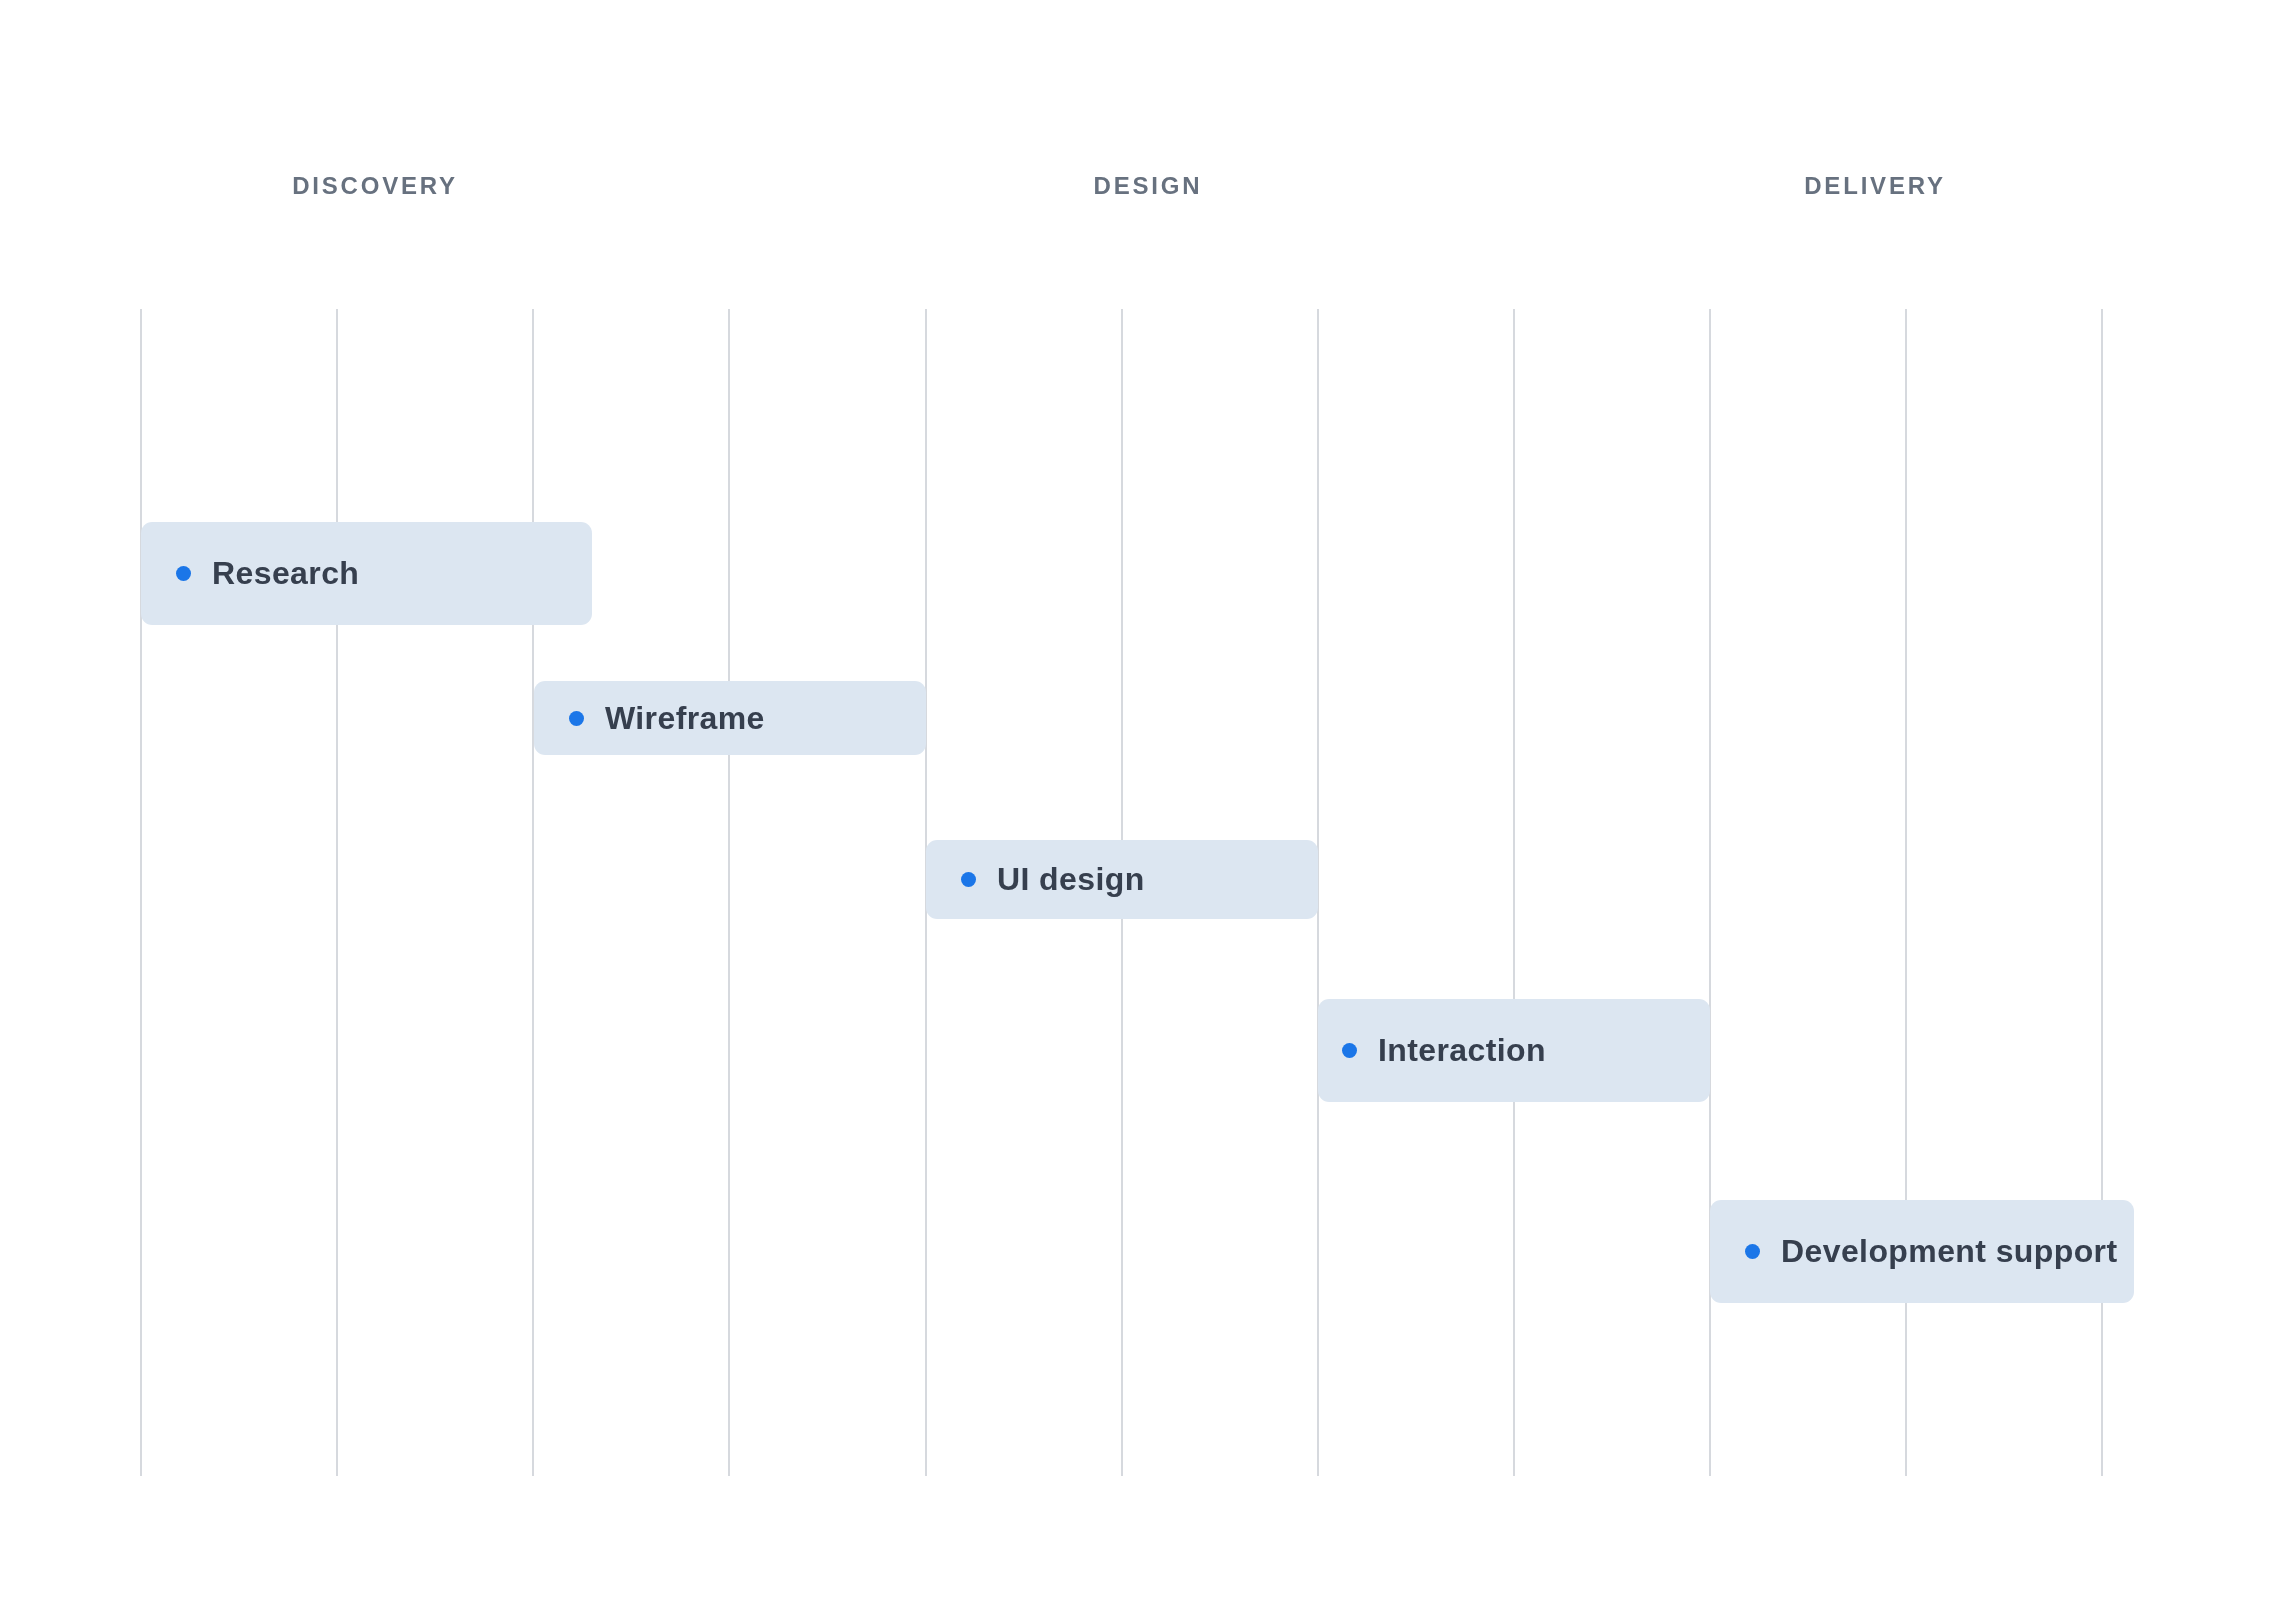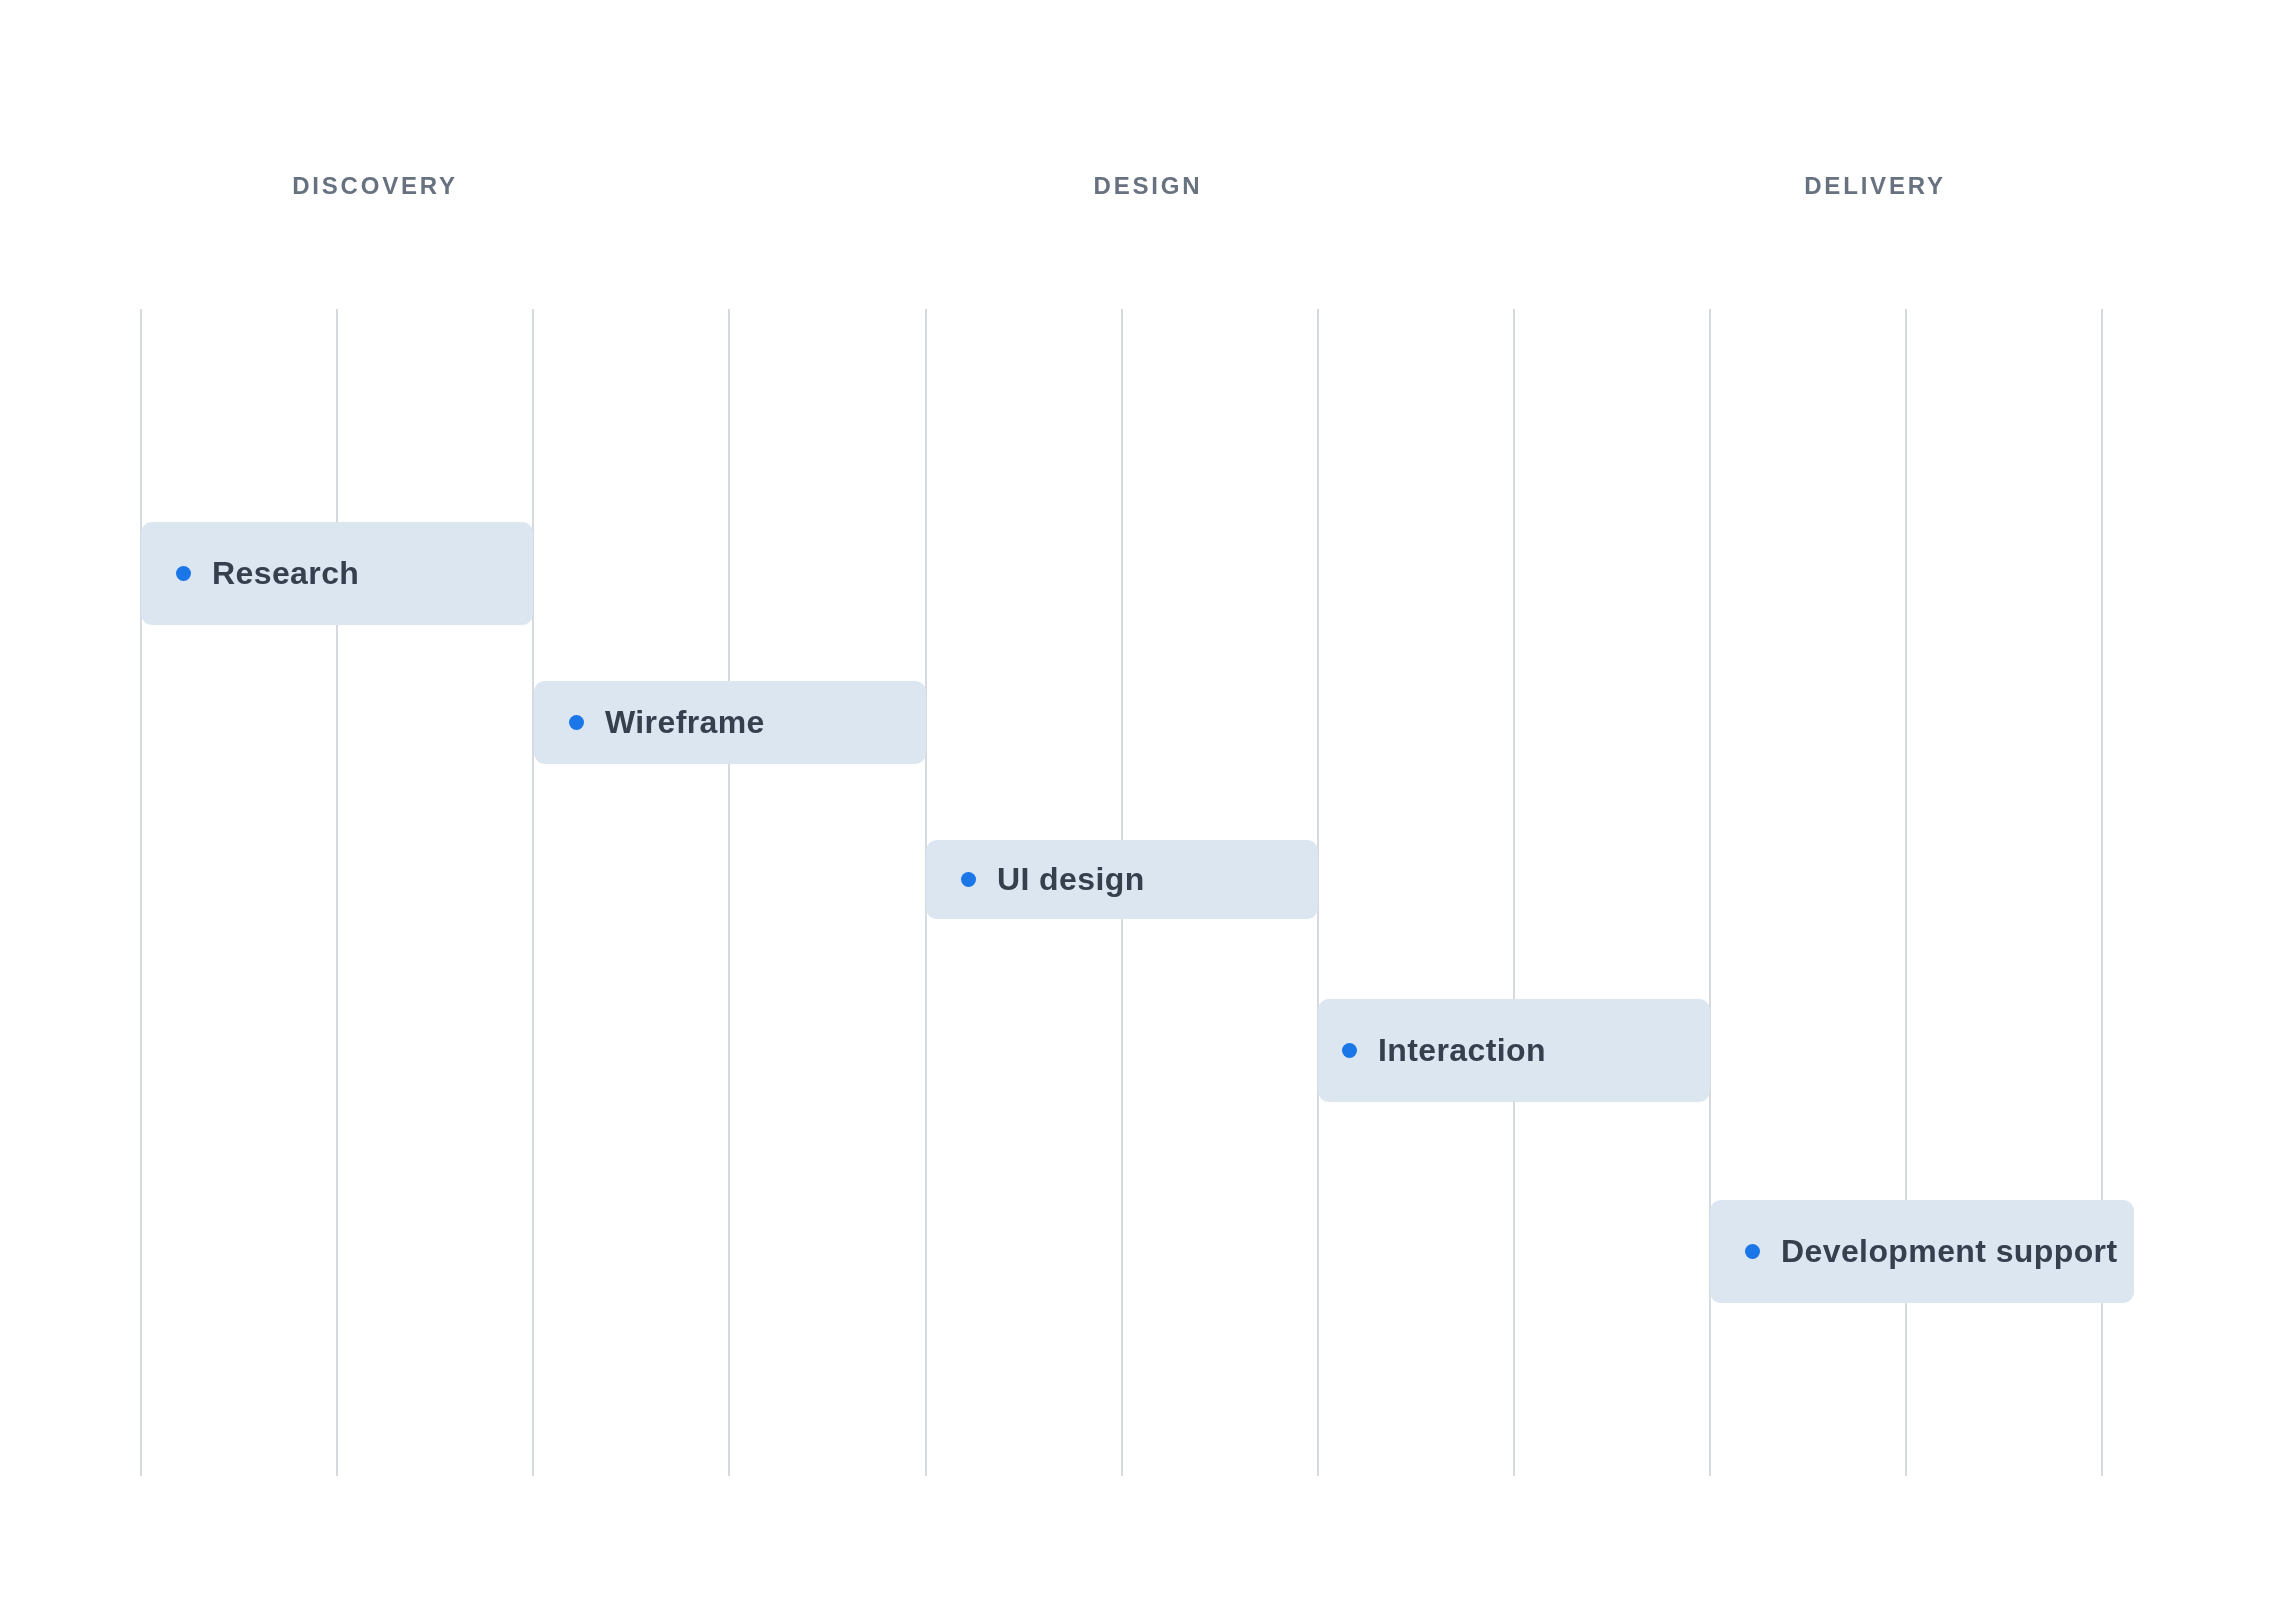--- a/index.html
+++ b/index.html
@@ -73,25 +73,25 @@
       <div class="gridline" style="left: 925px; top: 309px; height: 1167px;"></div>
       <div class="gridline" style="left: 1121px; top: 309px; height: 1167px;"></div>
       <div class="gridline" style="left: 1317px; top: 309px; height: 1167px;"></div>
       <div class="gridline" style="left: 1513px; top: 309px; height: 1167px;"></div>
       <div class="gridline" style="left: 1709px; top: 309px; height: 1167px;"></div>
       <div class="gridline" style="left: 1905px; top: 309px; height: 1167px;"></div>
       <div class="gridline" style="left: 2101px; top: 309px; height: 1167px;"></div>
     </div>
 
   <div>
-    <div class="task-bar" style="left: 141px; top: 522px; width: 392px; height: 103px;">
+    <div class="task-bar" style="left: 141px; top: 522px; width: 451px; height: 103px;">
       <span class="bullet-dot"></span>
       <span class="task-label">Research</span>
     </div>
-    <div class="task-bar" style="left: 534px; top: 681px; width: 392px; height: 83px; align-items: center;">
+    <div class="task-bar" style="left: 534px; top: 681px; width: 392px; height: 74px; align-items: center;">
       <span class="bullet-dot"></span>
       <span class="task-label">Wireframe</span>
     </div>
     <div class="task-bar" style="left: 926px; top: 840px; width: 392px; height: 79px;">
       <span class="bullet-dot"></span>
       <span class="task-label">UI design</span>
     </div>
     <div class="task-bar" style="left: 1318px; top: 999px; width: 392px; height: 103px; padding-left: 24px;">
       <span class="bullet-dot"></span>
       <span class="task-label">Interaction</span>

